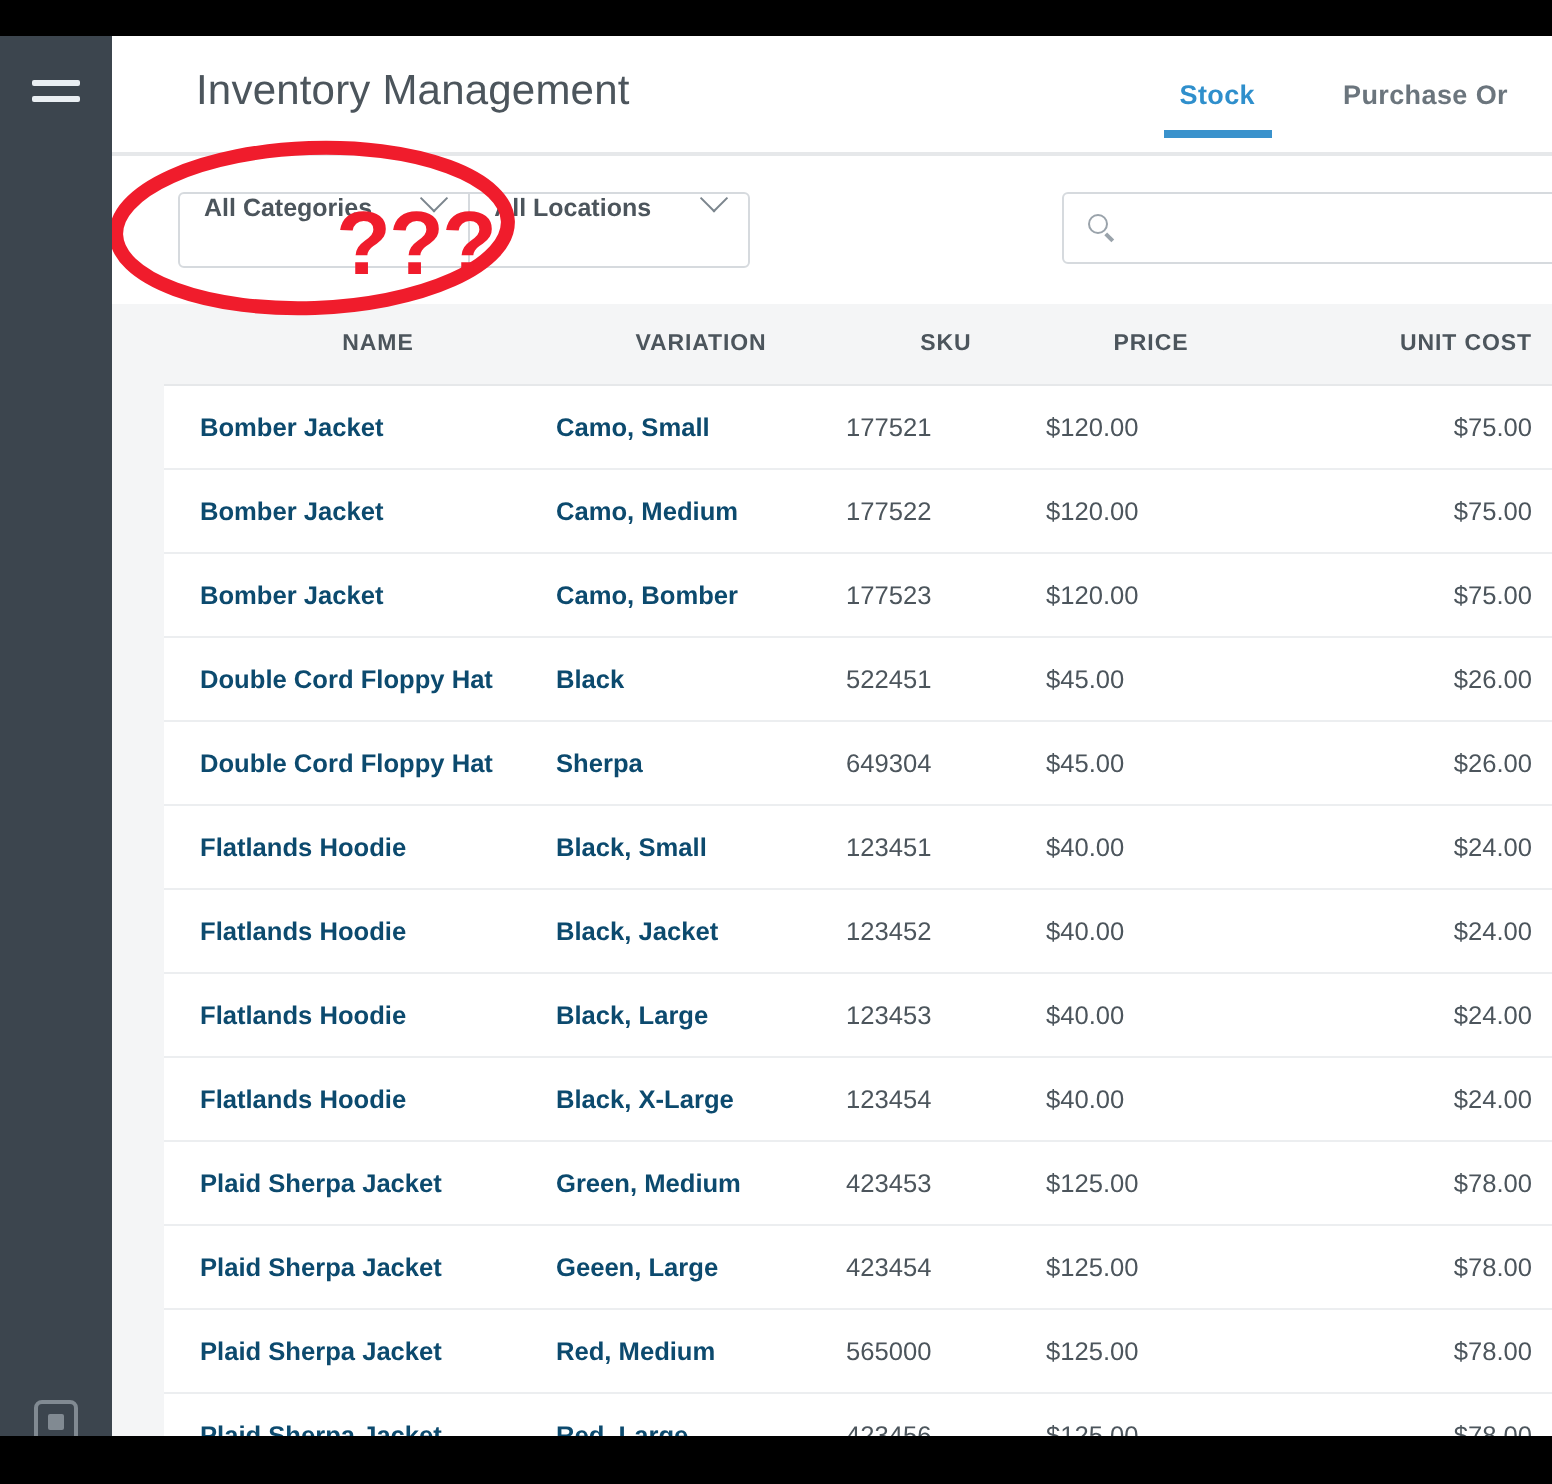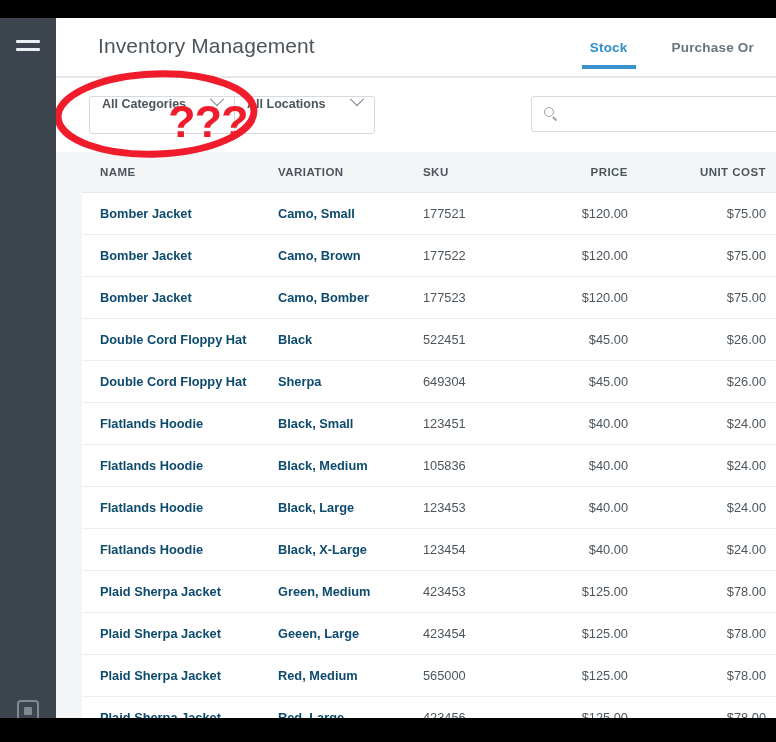--- a/index.html
+++ b/index.html
@@ -230,34 +230,34 @@
     width: 694px;
     table-layout: fixed;
   }
   thead tr { background: #f4f5f6; }
   th {
     font-size: 11.5px;
     font-weight: 700;
     color: #4c555c;
     letter-spacing: .45px;
     padding: 14px 0;
-    text-align: left;
+    text-align: center;
     border-bottom: 1px solid #e6e8ea;
   }
   td {
     font-size: 12.8px;
     padding: 13px 0;
     border-bottom: 1px solid #eceef0;
     color: #4c555c;
     white-space: nowrap;
   }
   .c-name   { width: 178px; padding-left: 18px; }
   .c-var    { width: 145px; }
   .c-sku    { width: 100px; }
-  .c-price  { width: 105px; text-align: right; padding-right: 28px; }
+  .c-price  { width: 105px; padding-right: 28px; }
   .c-cost   { width: 110px; text-align: right; padding-right: 22px; }
   a.cell-link {
     color: #0c4a6e;
     font-weight: 700;
     text-decoration: none;
     cursor: pointer;
   }
 
   
   #annotation {
@@ -342,21 +342,21 @@
         <tbody id="stock-tbody">
             <tr>
               <td class="c-name"><a class="cell-link">Bomber Jacket</a></td>
               <td class="c-var"><a class="cell-link">Camo, Small</a></td>
               <td class="c-sku">177521</td>
               <td class="c-price">$120.00</td>
               <td class="c-cost">$75.00</td>
             </tr>
             <tr>
               <td class="c-name"><a class="cell-link">Bomber Jacket</a></td>
-              <td class="c-var"><a class="cell-link">Camo, Brown</a></td>
+              <td class="c-var"><a class="cell-link">Camo, Medium</a></td>
               <td class="c-sku">177522</td>
               <td class="c-price">$120.00</td>
               <td class="c-cost">$75.00</td>
             </tr>
             <tr>
               <td class="c-name"><a class="cell-link">Bomber Jacket</a></td>
               <td class="c-var"><a class="cell-link">Camo, Bomber</a></td>
               <td class="c-sku">177523</td>
               <td class="c-price">$120.00</td>
               <td class="c-cost">$75.00</td>
@@ -377,22 +377,22 @@
             </tr>
             <tr>
               <td class="c-name"><a class="cell-link">Flatlands Hoodie</a></td>
               <td class="c-var"><a class="cell-link">Black, Small</a></td>
               <td class="c-sku">123451</td>
               <td class="c-price">$40.00</td>
               <td class="c-cost">$24.00</td>
             </tr>
             <tr>
               <td class="c-name"><a class="cell-link">Flatlands Hoodie</a></td>
-              <td class="c-var"><a class="cell-link">Black, Medium</a></td>
-              <td class="c-sku">105836</td>
+              <td class="c-var"><a class="cell-link">Black, Jacket</a></td>
+              <td class="c-sku">123452</td>
               <td class="c-price">$40.00</td>
               <td class="c-cost">$24.00</td>
             </tr>
             <tr>
               <td class="c-name"><a class="cell-link">Flatlands Hoodie</a></td>
               <td class="c-var"><a class="cell-link">Black, Large</a></td>
               <td class="c-sku">123453</td>
               <td class="c-price">$40.00</td>
               <td class="c-cost">$24.00</td>
             </tr>

